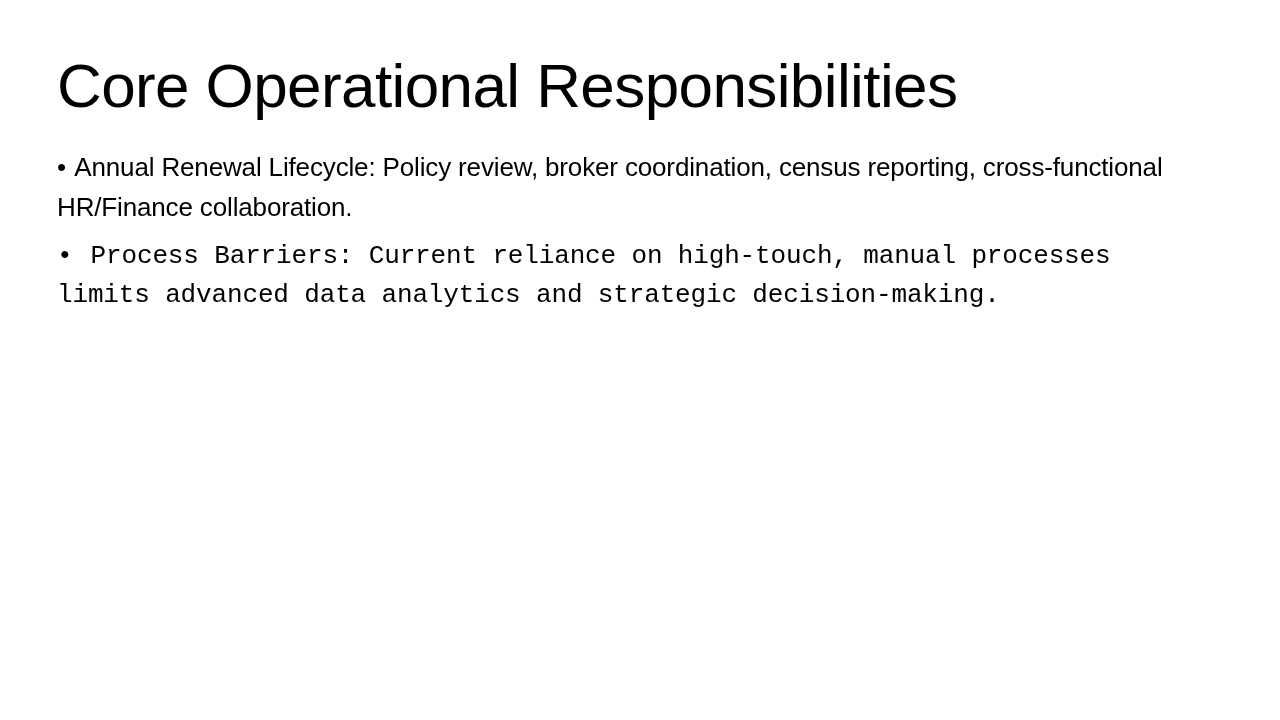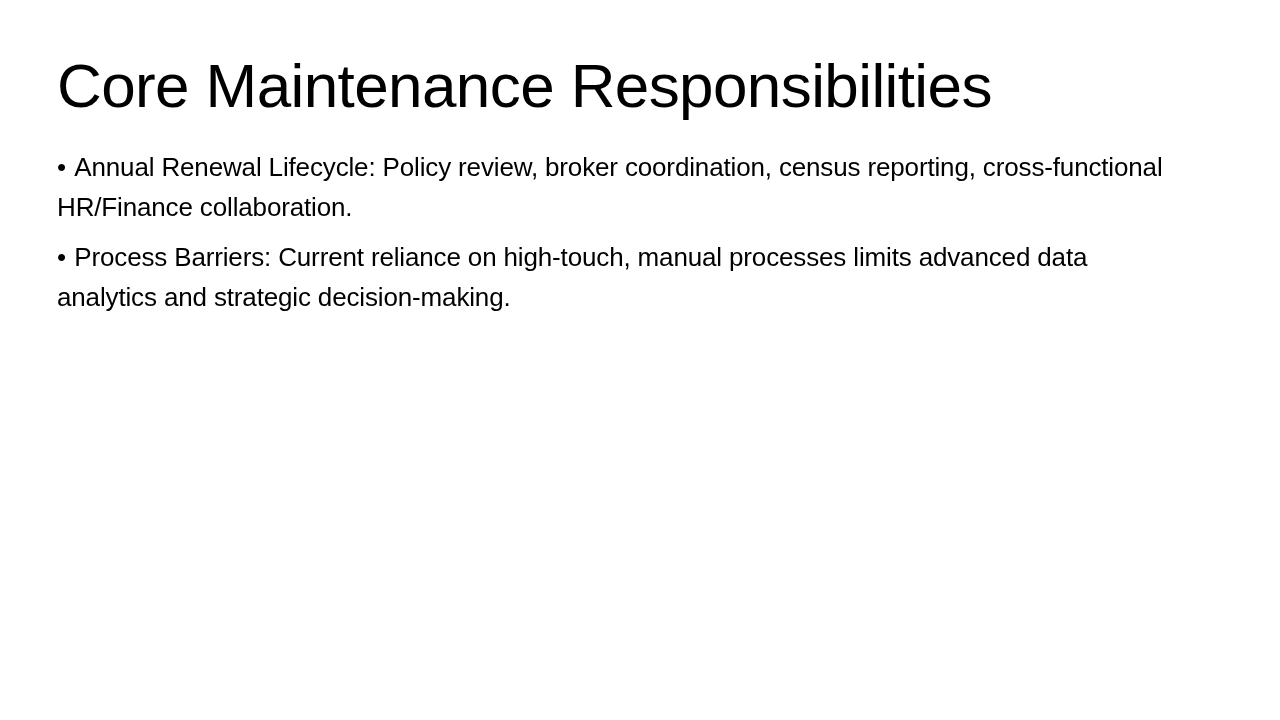--- a/index.html
+++ b/index.html
@@ -49,38 +49,39 @@
     line-height: 38px;
     color: #000000;
     letter-spacing: -0.15px;
     margin: 0 0 10px 0;
     text-indent: 0;
     font-weight: 400;
   }
 
   .bullet-para:last-child {
     margin-bottom: 9px;
+    font-family: Liberation Mono, monospace;
   }
 
   .bullet-mark {
     font-size: 26px;
     line-height: 38px;
     vertical-align: baseline;
   }
 
   .bullet-text {
     font-size: 26px;
   }
 </style>
 </head>
 <body>
 
 <div class="slide">
 
-  <div class="slide-title">Core Maintenance Responsibilities</div>
+  <div class="slide-title">Core Operational Responsibilities</div>
 
   <div class="body-block">
 
     <p class="bullet-para"><span class="bullet-mark">•</span> <span class="bullet-text">Annual Renewal Lifecycle: Policy review, broker coordination, census reporting, cross-functional HR/Finance collaboration.</span></p>
 
 
 
     <p class="bullet-para"><span class="bullet-mark">•</span> <span class="bullet-text">Process Barriers: Current reliance on high-touch, manual processes limits advanced data analytics and strategic decision-making.</span></p>
 
   </div>

